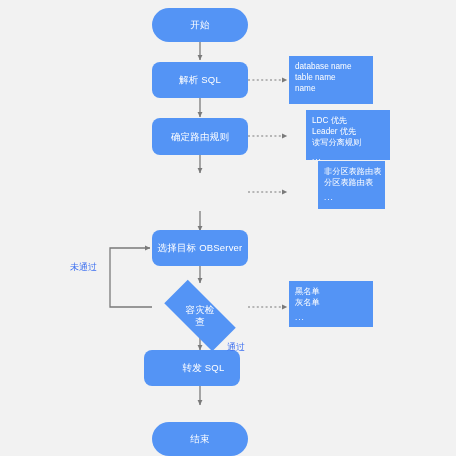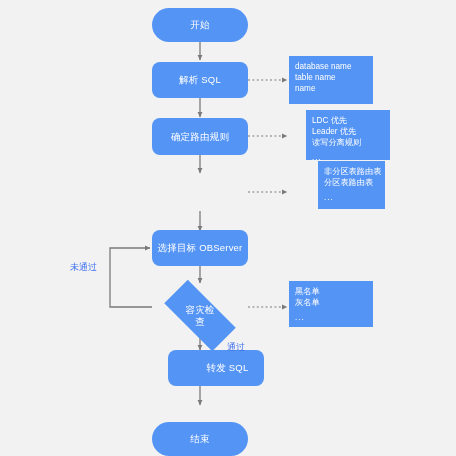--- a/index.html
+++ b/index.html
@@ -151,21 +151,21 @@
 
   <div class="node process" style="left:152px; top:230px; width:96px; height:36px;justify-content:center;">
     <span>选择目标 OBServer</span>
   </div>
 
   <div class="node decision" style="left:152px; top:292px; width:96px; height:47px;">
     <div class="diamond-shape"></div>
     <span class="decision-label">容灾检查</span>
   </div>
 
-  <div class="node process" style="left:168px; top:350px; width:96px; height:36px;padding-left:23px;">
+  <div class="node process" style="left:144px; top:350px; width:96px; height:36px;padding-left:23px;">
     <span>转发 SQL</span>
   </div>
 
   <div class="node terminator" style="left:152px; top:422px; width:96px; height:34px;">
     <span>结束</span>
   </div>
 
   <div class="annotation" style="left:289px; top:56px; width:84px; height:48px;">
     <span class="ann-line">database name</span>
     <span class="ann-line">table name</span>

